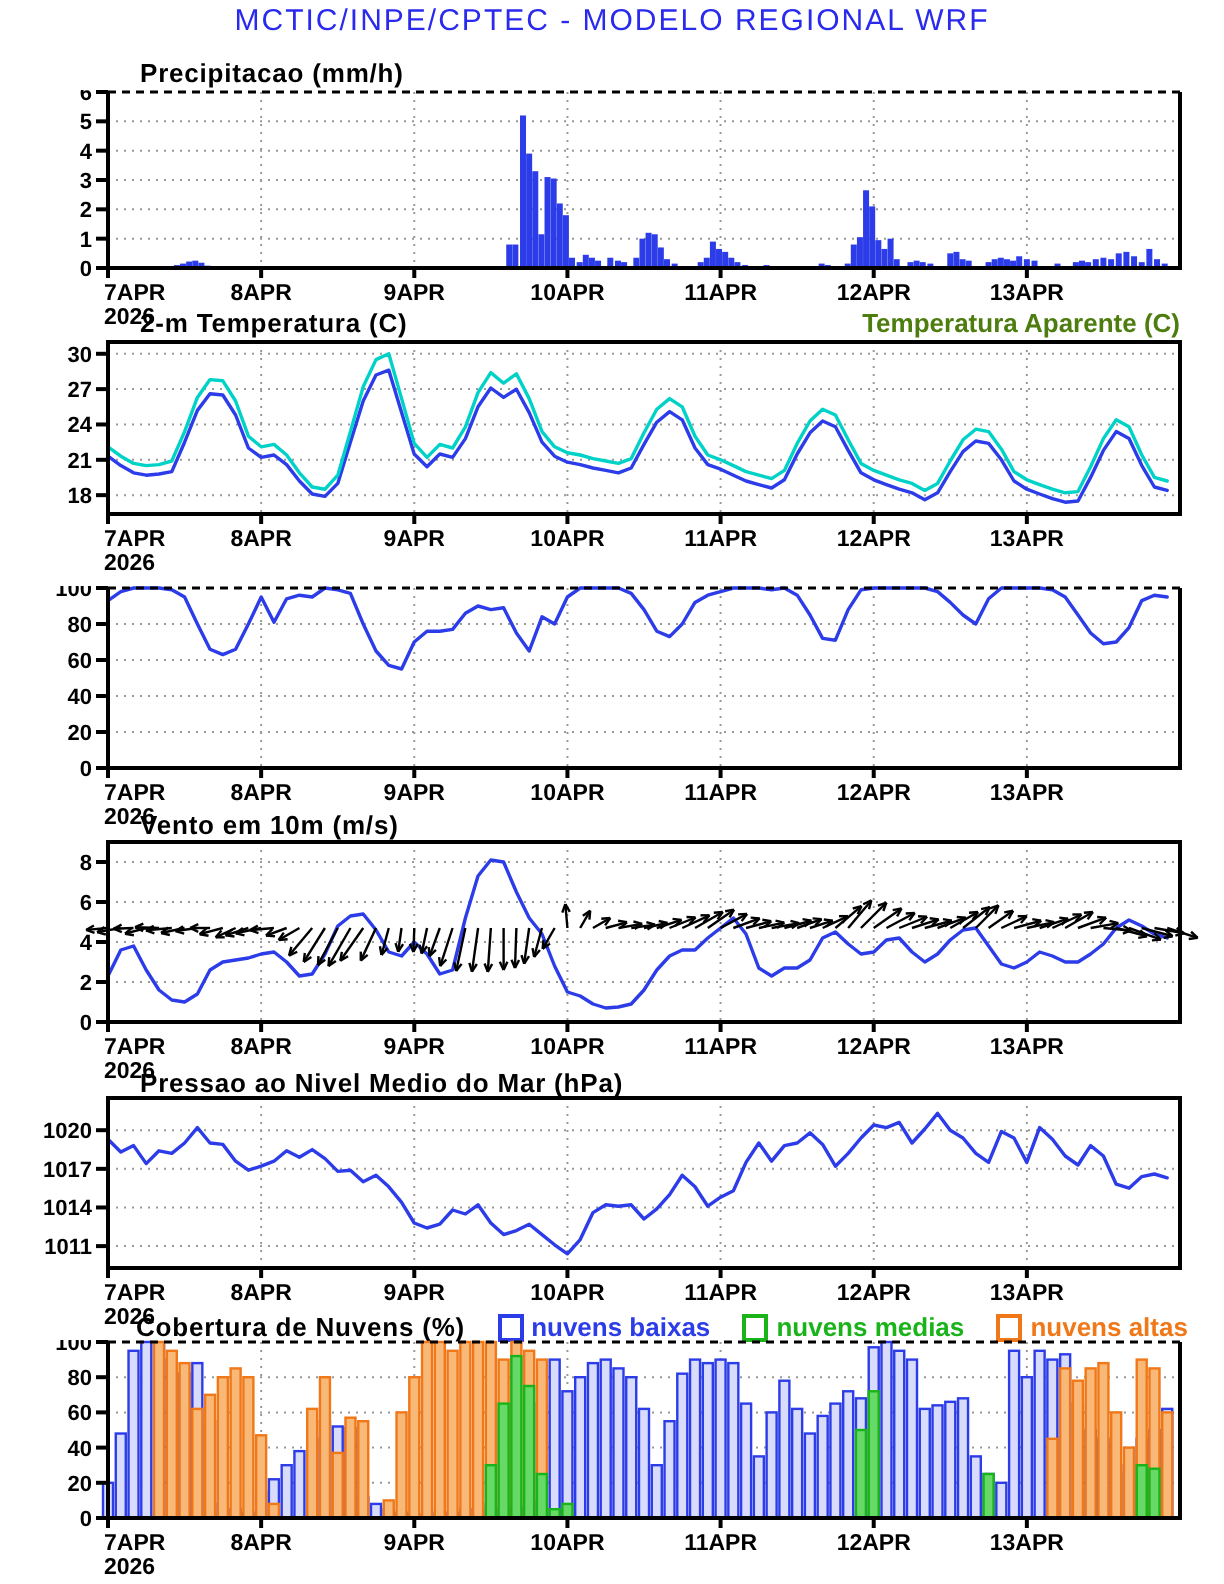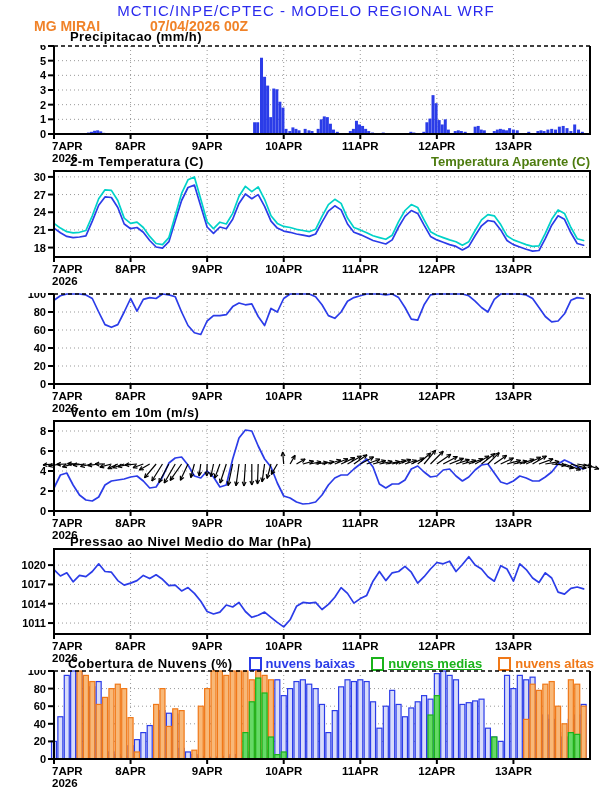--- a/index.html
+++ b/index.html
@@ -19,24 +19,20 @@
   .swatch{width:9px;height:10px;border:2px solid;display:inline-block;background:#fff;}
   svg.plot{position:absolute;left:0;}
   svg text{font-family:"Liberation Sans",sans-serif;font-weight:bold;fill:#000;}
 </style>
 </head>
 <body>
 
 <div id="page">
 
   <div class="hdr-title" style="color:#2a2aee;">MCTIC/INPE/CPTEC - MODELO REGIONAL WRF</div>
-  <div class="hdr-sub" style="color:#f08228;">
-    <span class="hdr-station">MG MIRAI</span>
-    <span class="hdr-run">07/04/2026 00Z</span>
-  </div>
 
   <div class="chart-title" style="top:29px;">Precipitacao (mm/h)</div>
   <svg class="plot" width="612" height="120" style="top: 45px;">
       <line x1="54" y1="74.33333333333333" x2="590" y2="74.33333333333333" stroke="#999999" stroke-width="1" stroke-dasharray="1 3"></line>
       <line x1="54" y1="59.66666666666667" x2="590" y2="59.66666666666667" stroke="#999999" stroke-width="1" stroke-dasharray="1 3"></line>
       <line x1="54" y1="45" x2="590" y2="45" stroke="#999999" stroke-width="1" stroke-dasharray="1 3"></line>
       <line x1="54" y1="30.333333333333336" x2="590" y2="30.333333333333336" stroke="#999999" stroke-width="1" stroke-dasharray="1 3"></line>
       <line x1="54" y1="15.666666666666657" x2="590" y2="15.666666666666657" stroke="#999999" stroke-width="1" stroke-dasharray="1 3"></line>
       <line x1="130.57142857142856" y1="1" x2="130.57142857142856" y2="89" stroke="#999999" stroke-width="1" stroke-dasharray="1 3"></line>
       <line x1="207.14285714285714" y1="1" x2="207.14285714285714" y2="89" stroke="#999999" stroke-width="1" stroke-dasharray="1 3"></line>
@@ -592,21 +588,21 @@
       <line x1="513.4285714285714" y1="86" x2="513.4285714285714" y2="91" stroke="#000" stroke-width="2"></line>
       <text x="513.4285714285714" y="102" text-anchor="middle" font-size="11.5px">13APR</text>
     </svg>
 
   <div class="legend-row" style="top:656px;">
     <span class="chart-title" style="position:static;left:auto;">Cobertura de Nuvens (%)</span>
     <span class="legend-item" style="color:#2b3ce8;">
       <span class="swatch" style="border-color:#2b3ce8;"></span>
       <span>nuvens baixas</span>
     </span>
-    <span class="legend-item" style="color:#1ab31a;text-decoration:underline;">
+    <span class="legend-item" style="color:#1ab31a;">
       <span class="swatch" style="border-color:#1ab31a;"></span>
       <span>nuvens medias</span>
     </span>
     <span class="legend-item" style="color:#f07818;">
       <span class="swatch" style="border-color:#f07818;"></span>
       <span>nuvens altas</span>
     </span>
   </div>
   <svg class="plot" width="612" height="120" style="top: 670px;">
       <line x1="54" y1="71.4" x2="590" y2="71.4" stroke="#999999" stroke-width="1" stroke-dasharray="1 3"></line>

